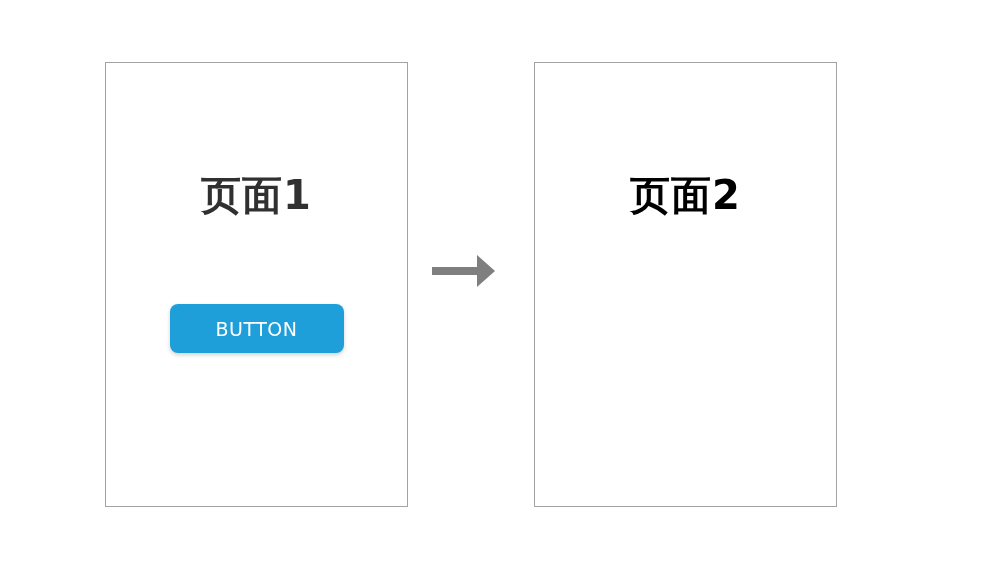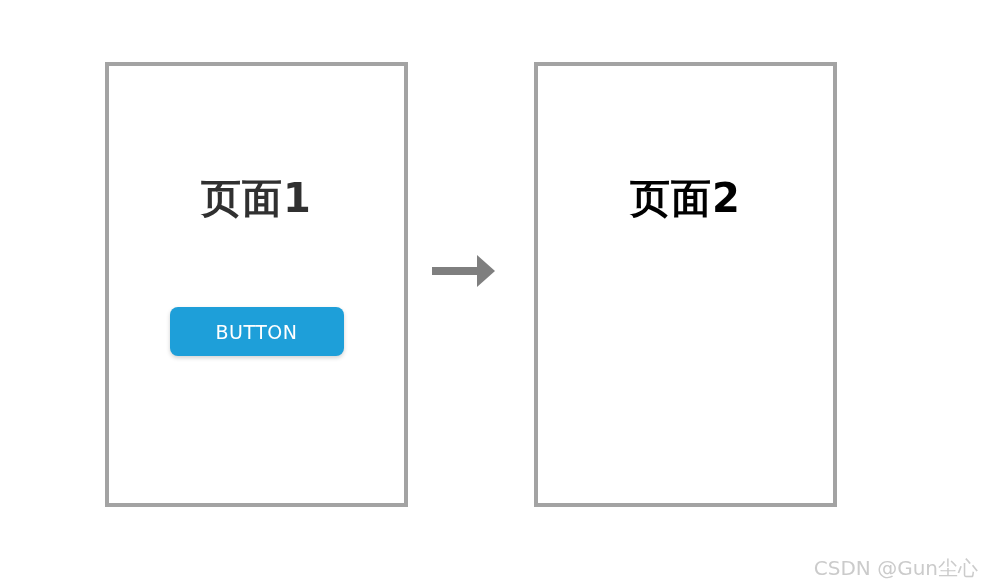--- a/index.html
+++ b/index.html
@@ -14,21 +14,21 @@
     height: 586px;
     background: #ffffff;
     overflow: hidden;
   }
   .page-box {
     position: absolute;
     top: 62px;
     width: 303px;
     height: 445px;
     background: #ffffff;
-    border: 4px solid #3b82f6;
+    border: 1px solid #3b82f6;
     box-sizing: border-box;
   }
   .page-box.left  { left: 105px; }
   .page-box.right { left: 534px; }
   .page-title {
     position: absolute;
     top: 108px;
     left: 0;
     right: 0;
     text-align: center;
@@ -83,15 +83,14 @@
     <svg width="63" height="32" viewBox="0 0 63 32" aria-hidden="true">
       <rect x="0" y="12" width="48" height="8" fill="#7F7F7F"></rect>
       <polygon points="45,0 63,16 45,32" fill="#7F7F7F"></polygon>
     </svg>
   </div>
 
   <div class="page-box right" style="border-color: rgb(163, 163, 163);">
     <div class="page-title" style="color: #000000;">页面2</div>
   </div>
 
-  <div class="watermark" style="color: rgb(203, 203, 203);">CSDN @Gun尘心</div>
 
 </div>
 
 </body></html>

